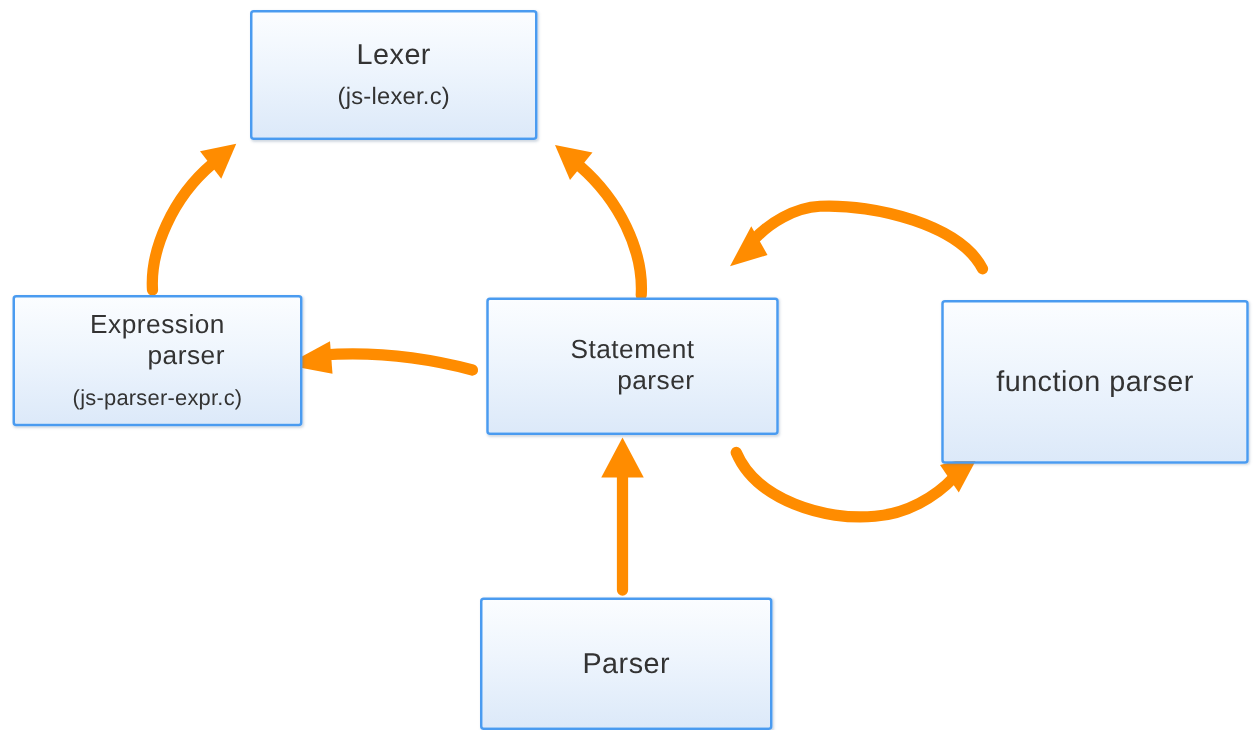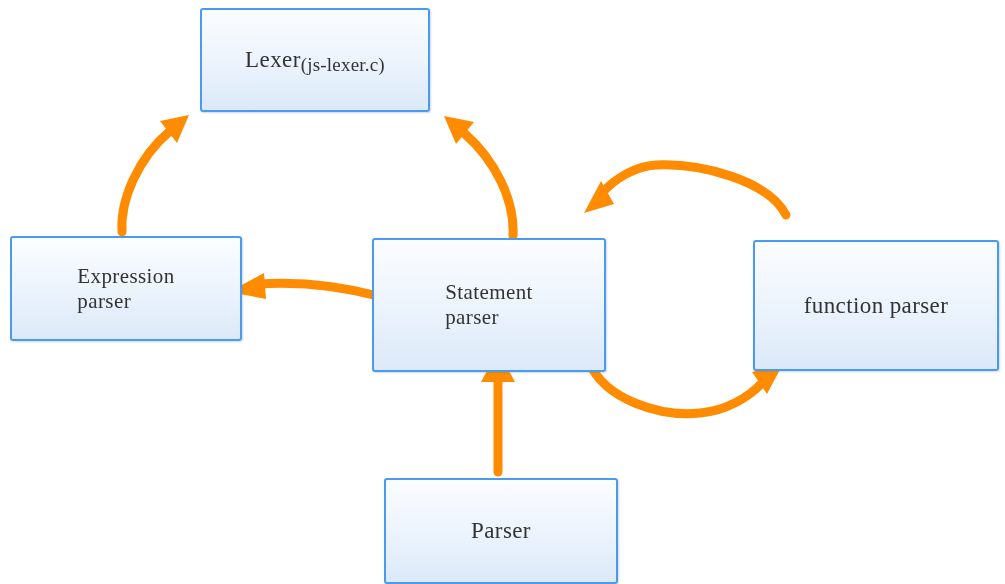--- a/index.html
+++ b/index.html
@@ -16,46 +16,45 @@
     font-family: "Liberation Sans", sans-serif;
   }
   .node {
     position: absolute;
     box-sizing: border-box;
     border: 2px solid #4a9bf0;
     border-radius: 3px;
     background: linear-gradient(to bottom, #fbfdff 0%, #eef5fd 45%, #dce9f9 100%);
     box-shadow: 1px 1px 2px rgba(90,120,150,0.28);
     display: flex;
-    flex-direction: row;
+    flex-direction: column;
     align-items: center;
     justify-content: center;
-    text-align: left;
+    text-align: right;
     color: #333333;
     line-height: 1.18;
     padding: 2px 6px;
-    font-family: Liberation Serif, serif;
   }
   .node .title {
     font-size: 23px;
     letter-spacing: 0.4px;
     white-space: pre-line;
   }
   .node .sub {
     font-size: 19px;
     letter-spacing: 0.2px;
     margin-top: 10px;
   }
   .node.small .title { font-size: 21px; }
   .node.small .sub { font-size: 17.5px; }
 
   
   #node-lexer          { left: 200px; top: 8px;   width: 230px; height: 104px; }
   #node-expression     { left: 10px;  top: 236px; width: 232px; height: 105px; }
-  #node-statement      { left: 372px; top: 238px; width: 234px; height: 134px; gap: 42px; }
+  #node-statement      { left: 389px; top: 238px; width: 234px; height: 110px; gap: 42px; }
   #node-function       { left: 753px; top: 240px; width: 246px; height: 131px; }
   #node-parser         { left: 384px; top: 478px; width: 234px; height: 106px; }
 
   #edges {
     position: absolute;
     left: 0; top: 0;
     width: 1005px;
     height: 584px;
     pointer-events: none;
   }
@@ -108,20 +107,21 @@
   </svg>
 
   <div class="node" id="node-lexer">
     <div class="title">Lexer</div>
     <div class="sub">(js-lexer.c)</div>
   </div>
 
   <div class="node small" id="node-expression">
     <div class="title">Expression
 parser</div>
+    <div class="sub">(js-parser-expr.c)</div>
   </div>
 
   <div class="node small" id="node-statement">
     <div class="title">Statement
 parser</div>
   </div>
 
   <div class="node" id="node-function">
     <div class="title">function parser</div>
   </div>

